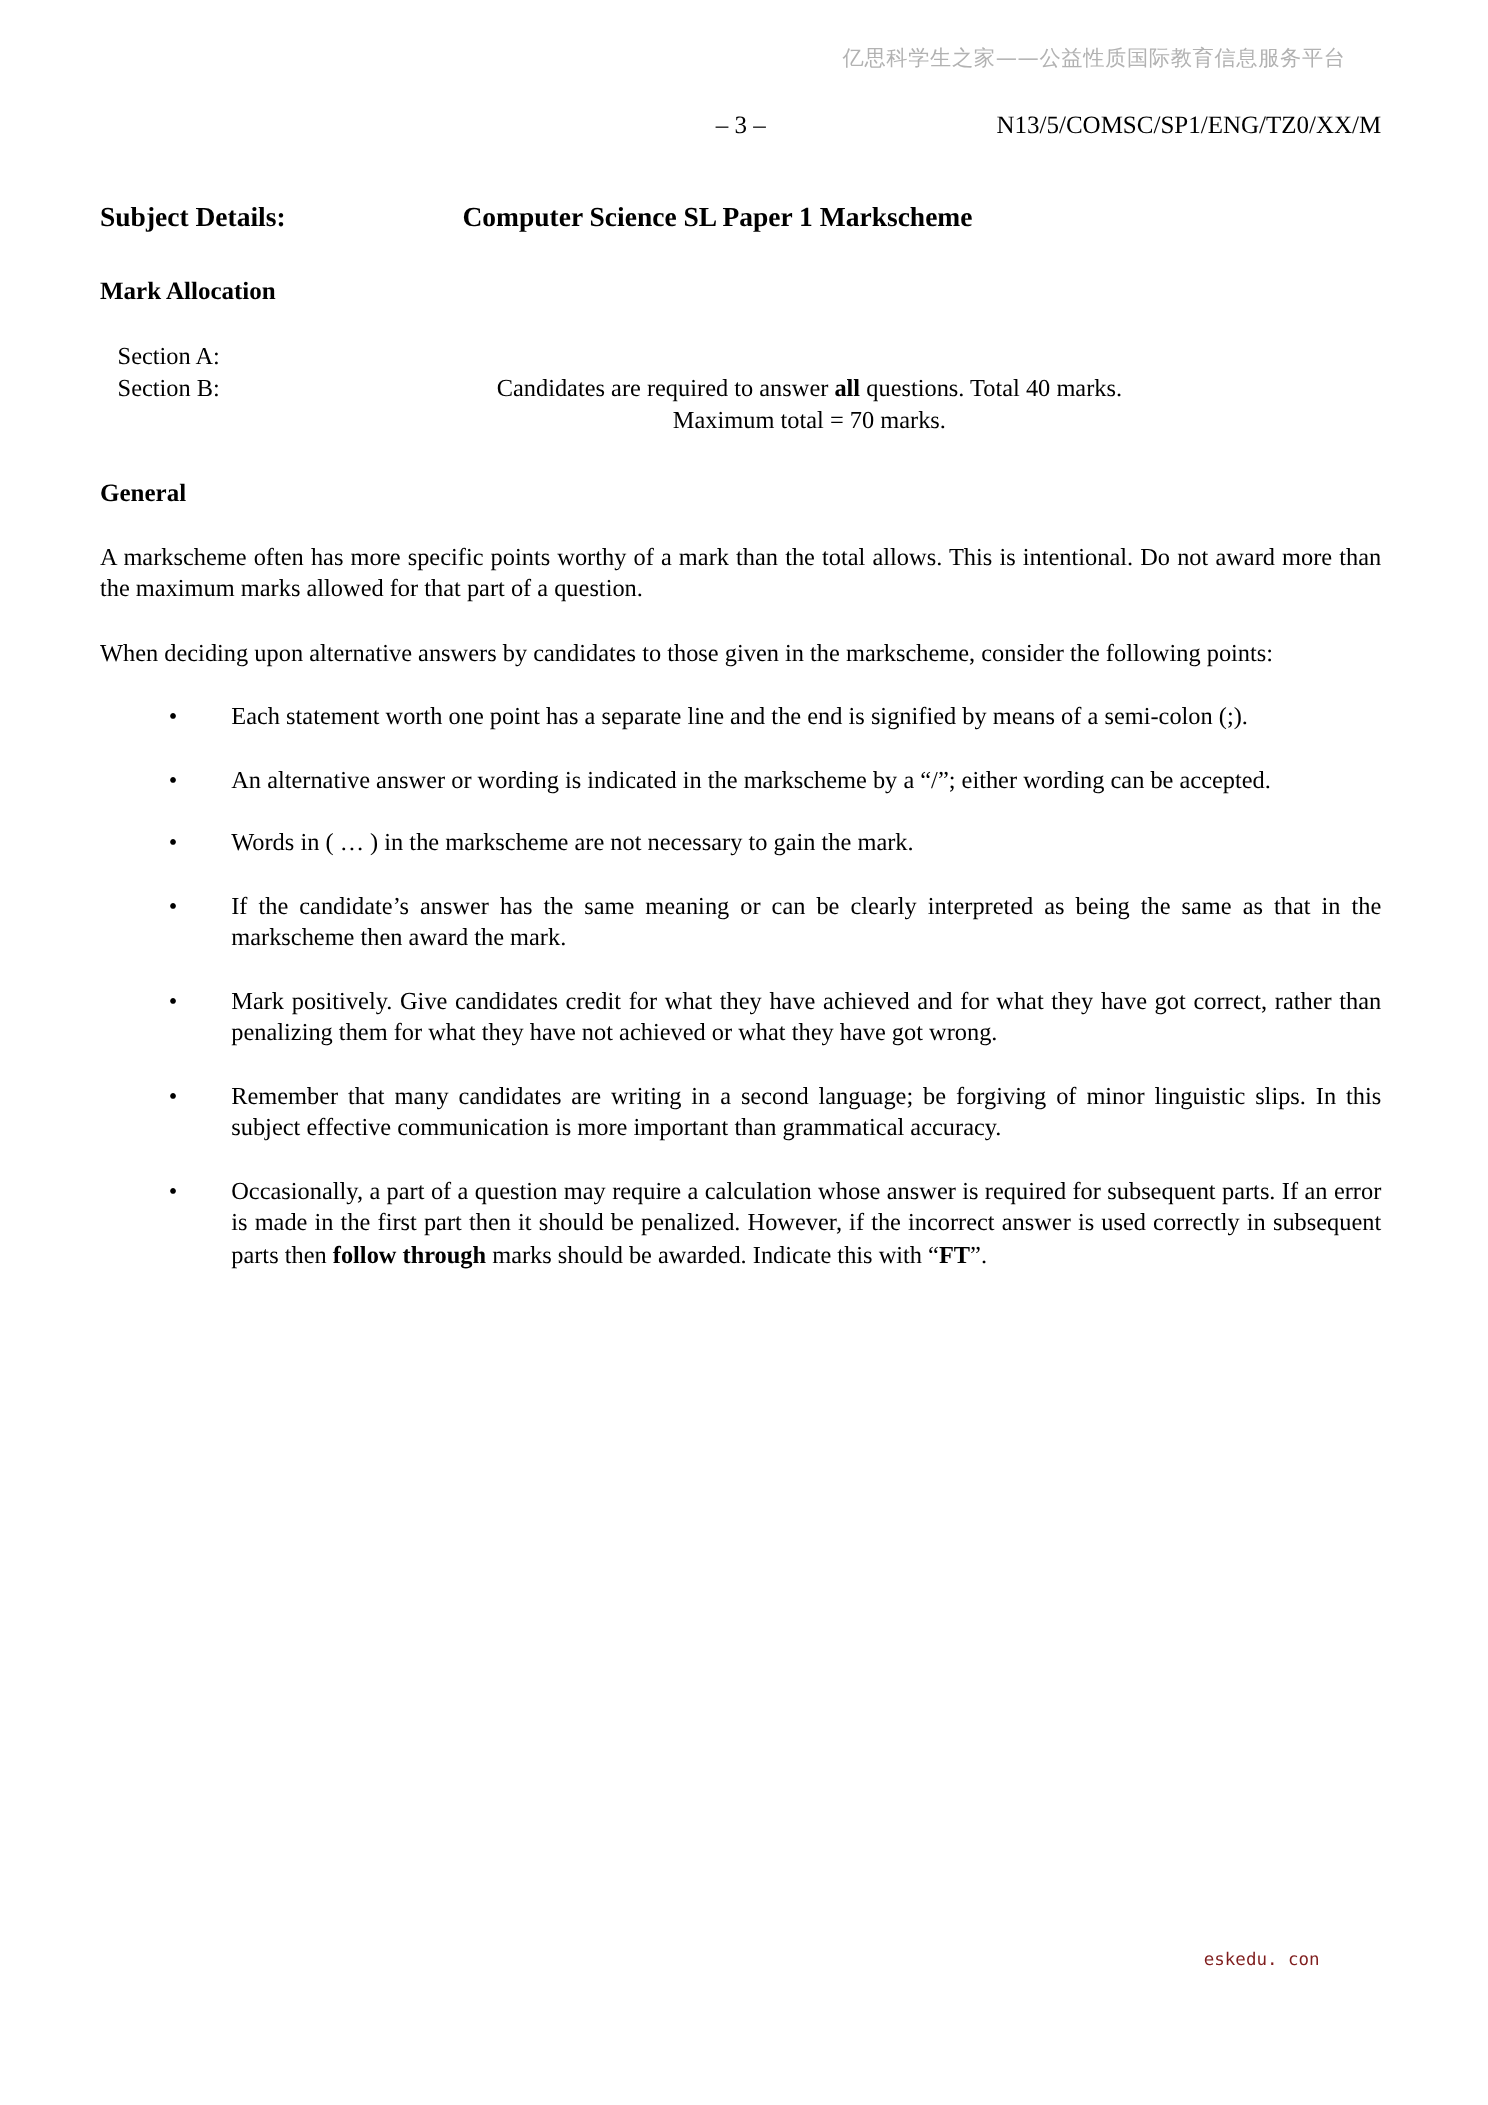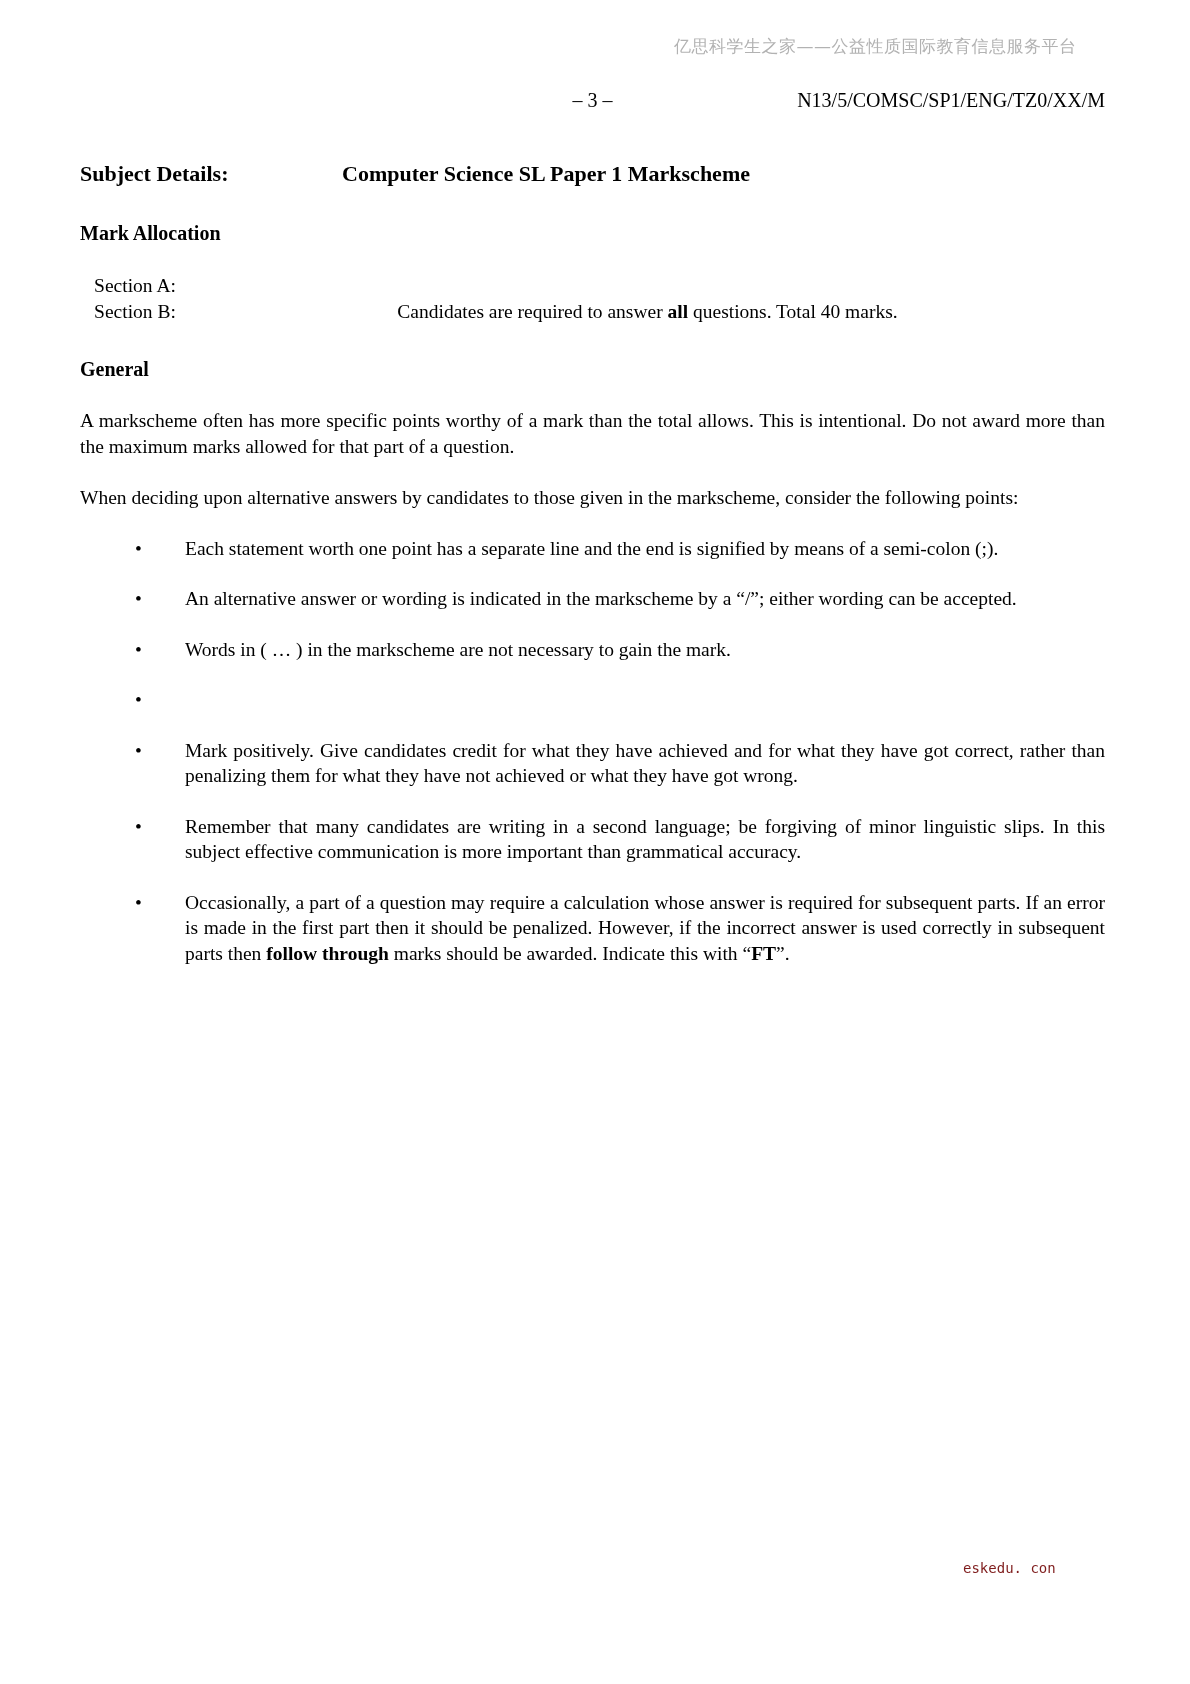--- a/index.html
+++ b/index.html
@@ -47,20 +47,21 @@
     top: 160px;
     width: 1025px;
     font-size: 19.5px;
     line-height: 25.5px;
   }
   .title-row {
     display: flex;
     font-weight: bold;
     font-size: 22px;
     line-height: 28px;
+    gap: 28px;
   }
   .title-label { width: 262px; flex-shrink: 0; }
   .section-heading {
     font-weight: bold;
     font-size: 20px;
     line-height: 26px;
     margin-top: 32px;
   }
   .alloc-rows { margin-top: 27px; text-align: center; }
   .alloc-row { display: flex; }
@@ -115,20 +116,24 @@
     <div class="section-heading">Mark Allocation</div>
 
     <div class="alloc-rows">
       <div class="alloc-row">
         <span class="alloc-label">Section A:</span>
       </div>
       <div class="alloc-row">
         <span class="alloc-label">Section B:</span>
         <span class="alloc-text">Candidates are required to answer <b>all</b> questions.  Total 40 marks.</span>
       </div>
+      <div class="alloc-row">
+        <span class="alloc-label"></span>
+        <span class="alloc-text">Maximum total = 70 marks.</span>
+      </div>
     </div>
 
     <div class="section-heading">General</div>
 
     <div class="para">A markscheme often has more specific points worthy of a mark than the total allows.  This is intentional.  Do not award more than the maximum marks allowed for that part of a question.</div>
     <div class="para">When deciding upon alternative answers by candidates to those given in the markscheme, consider the following points:</div>
 
     <div class="bullets">
       <div class="bullet-item">
         <span class="bullet-marker">•</span>
@@ -137,20 +142,21 @@
       <div class="bullet-item">
         <span class="bullet-marker">•</span>
         <div class="bullet-text">An alternative answer or wording is indicated in the markscheme by a “/”; either wording can be accepted.</div>
       </div>
       <div class="bullet-item">
         <span class="bullet-marker">•</span>
         <div class="bullet-text">Words in ( … ) in the markscheme are not necessary to gain the mark.</div>
       </div>
       <div class="bullet-item">
         <span class="bullet-marker">•</span>
+        <div class="bullet-text">If the candidate’s answer has the same meaning or can be clearly interpreted as being the same as that in the markscheme then award the mark.</div>
       </div>
       <div class="bullet-item">
         <span class="bullet-marker">•</span>
         <div class="bullet-text">Mark positively.  Give candidates credit for what they have achieved and for what they have got correct, rather than penalizing them for what they have not achieved or what they have got wrong.</div>
       </div>
       <div class="bullet-item">
         <span class="bullet-marker">•</span>
         <div class="bullet-text">Remember that many candidates are writing in a second language; be forgiving of minor linguistic slips.  In this subject effective communication is more important than grammatical accuracy.</div>
       </div>
       <div class="bullet-item">

